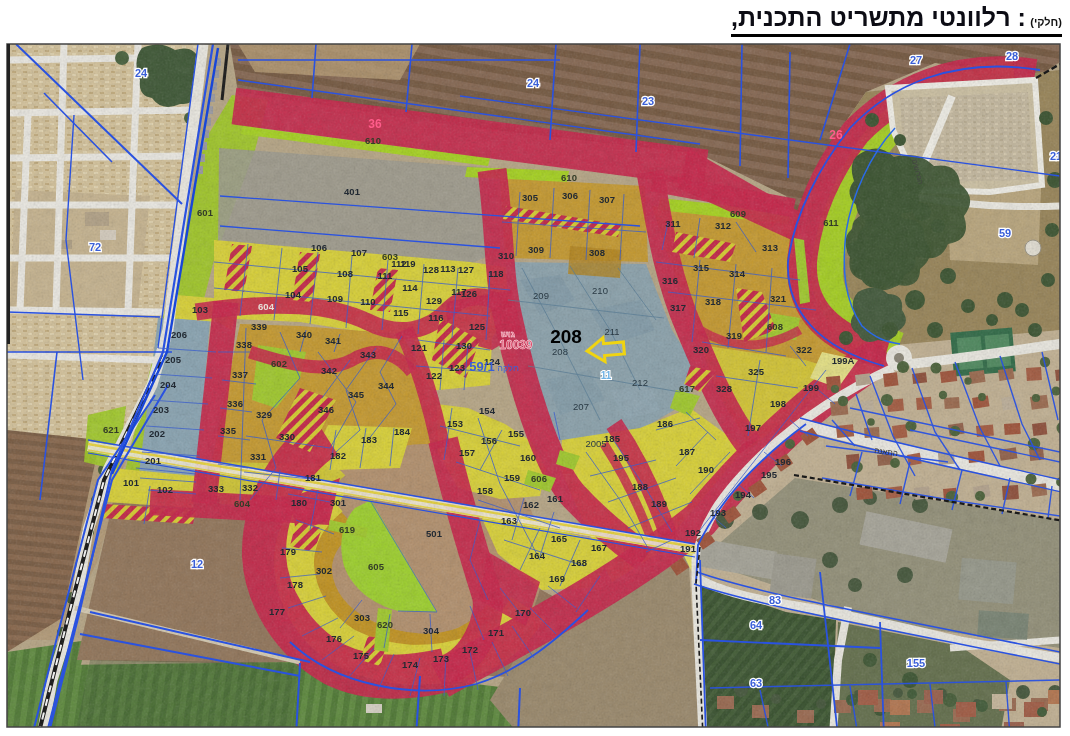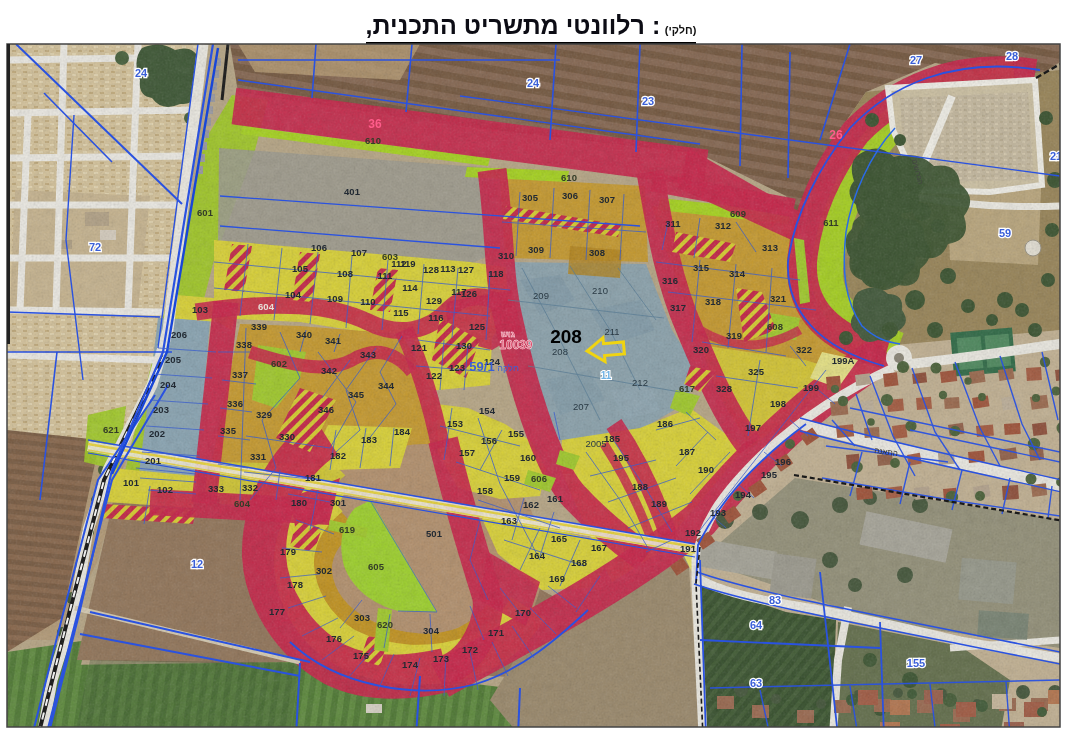--- a/index.html
+++ b/index.html
@@ -1,21 +1,21 @@
 <!DOCTYPE html>
 <html><head>
 <meta charset="utf-8">
 <style>
 html,body{margin:0;padding:0;width:1070px;height:736px;background:#ffffff;overflow:hidden}
 body{font-family:"Liberation Sans",sans-serif}
 </style>
 </head>
 <body>
 
-<div style="position:absolute;top:11px;left:0;width:1062px;text-align:center;direction:rtl">
+<div style="position:absolute;top:3px;left:0;width:1062px;text-align:right;direction:rtl">
 <span style="display:inline-block;border-bottom:3px solid #000;padding-bottom:2px;">
 <span style="font-size:11px;color:#111;font-weight:bold;">(חלקי)</span>
 <span style="font-size:25px;font-weight:bold;color:#0c0c14;letter-spacing:0px;"> : רלוונטי מתשריט התכנית,</span>
 </span>
 </div>
 
 <svg width="1070" height="736" viewBox="0 0 1070 736" style="position:absolute;top:0;left:0">
 <defs>
 <clipPath id="map">
         <rect x="7" y="44" width="1053" height="683"></rect>

